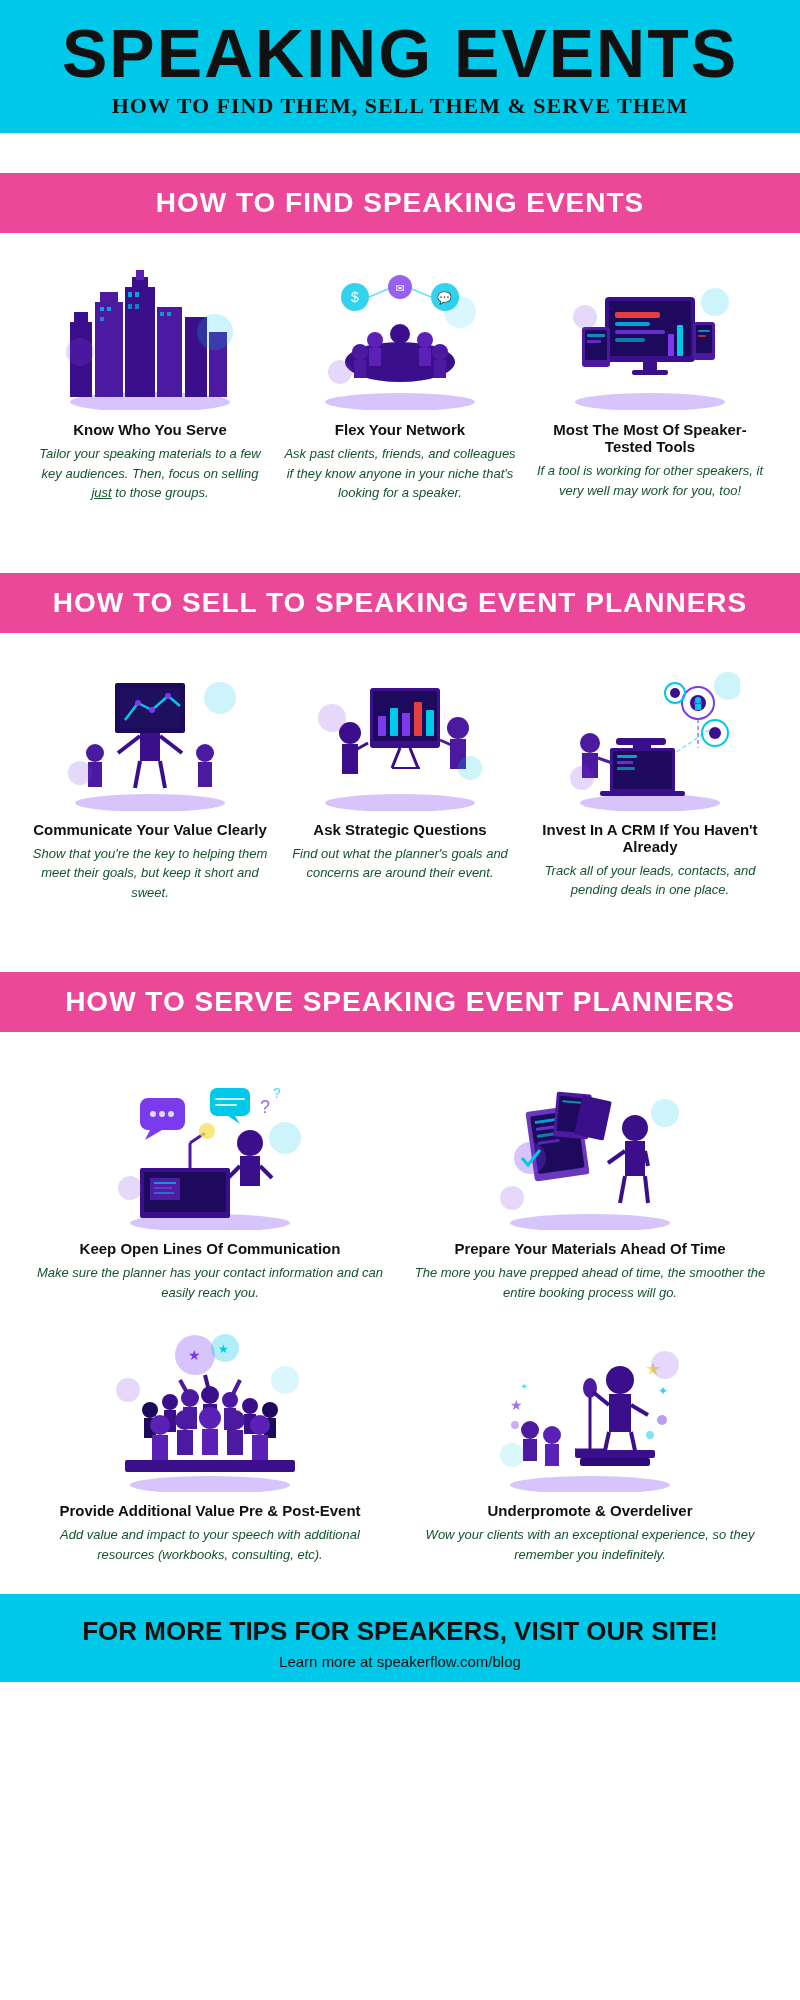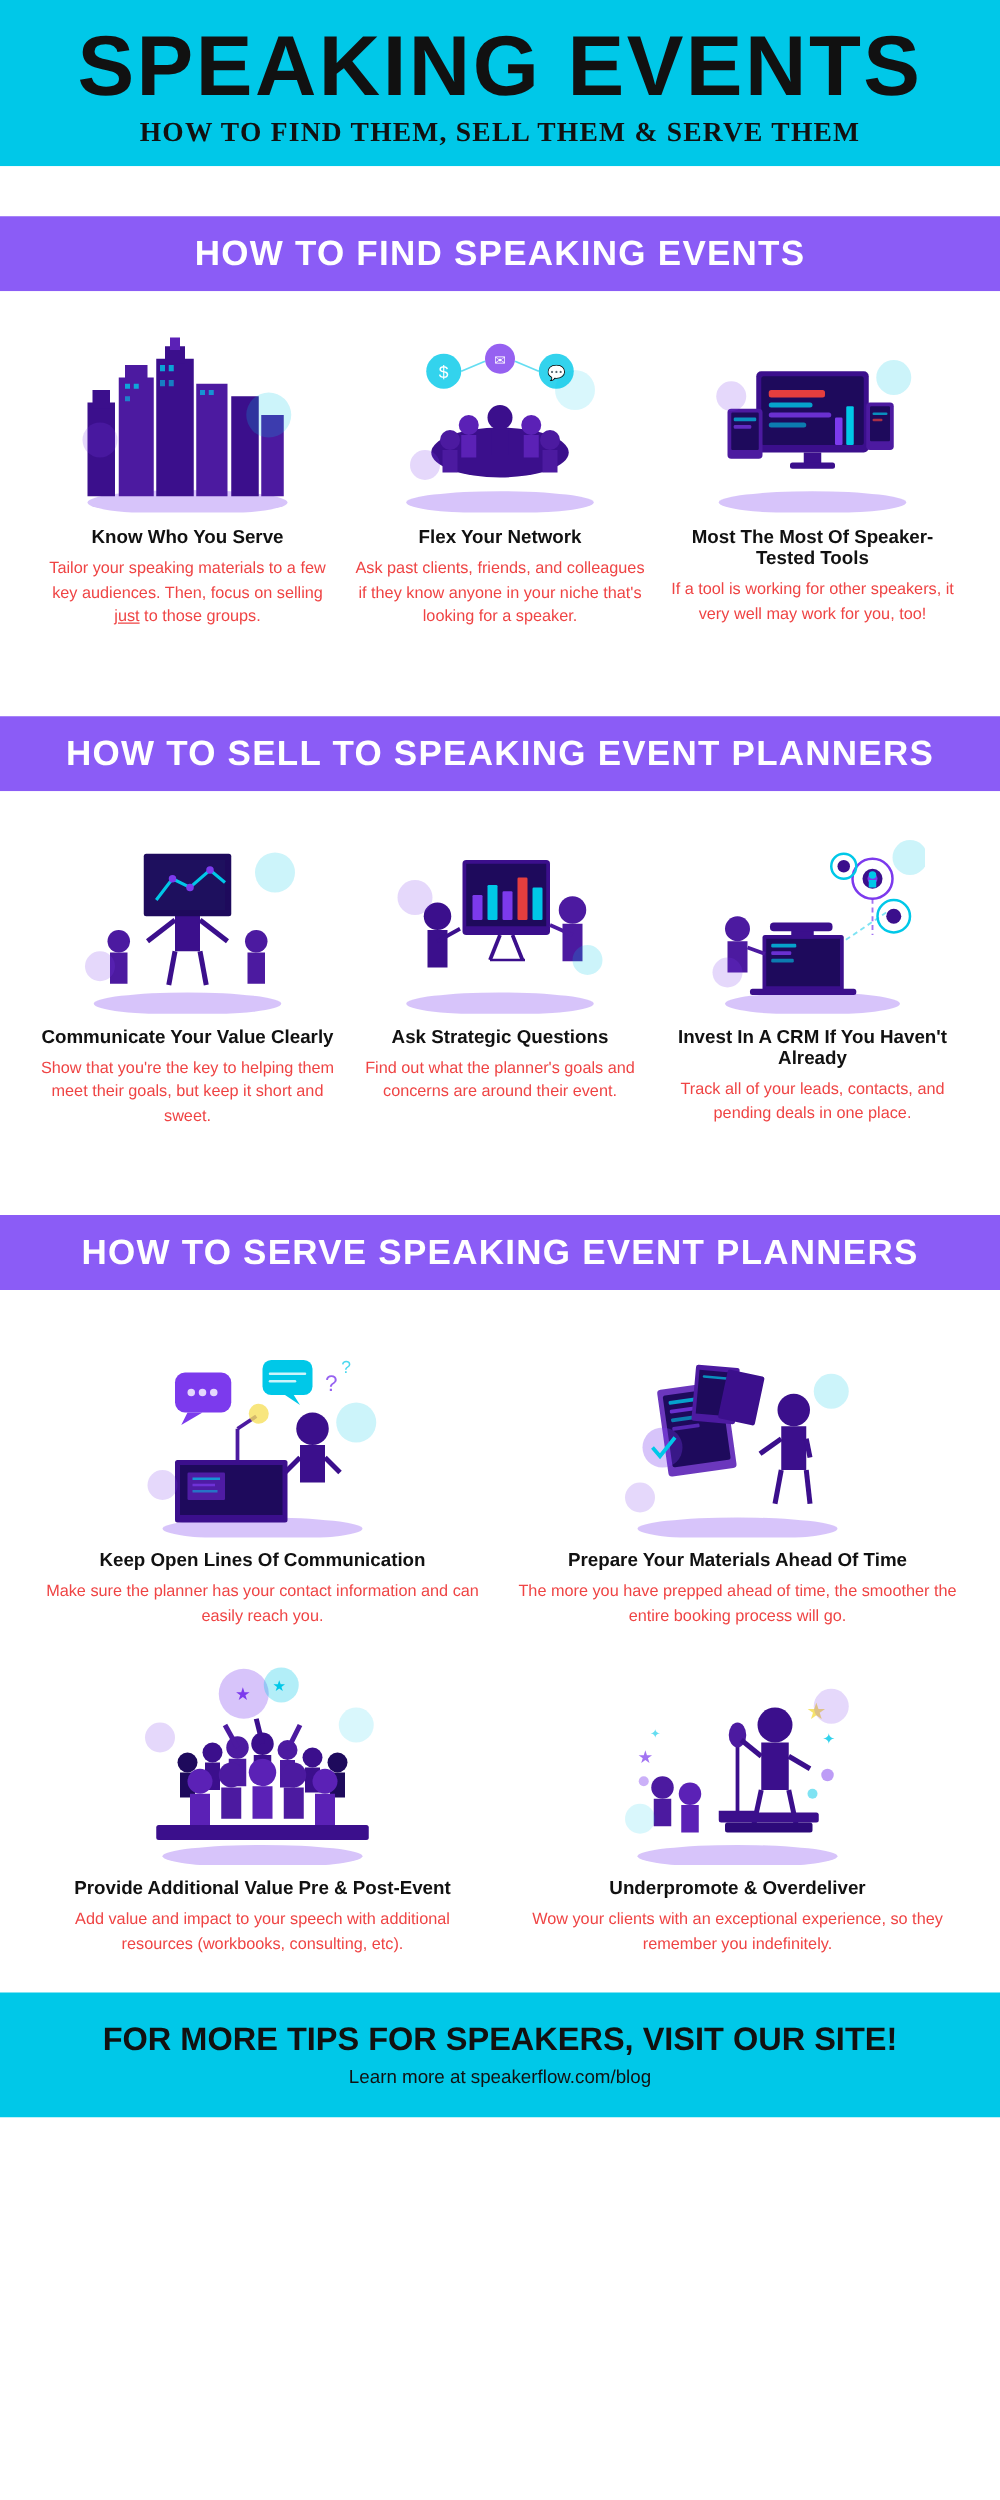--- a/index.html
+++ b/index.html
@@ -28,21 +28,21 @@
       font-weight: 700;
       color: #111;
       letter-spacing: 1px;
       margin-top: 4px;
       text-transform: uppercase;
       font-family: Liberation Serif, serif;
     }
 
     
     .section-banner {
-      background: #8b5cf6;
+      background: #ec4899;
       padding: 14px 20px;
       text-align: center;
       margin-top: 20px;
     }
     .section-banner h2 {
       font-size: 28px;
       font-weight: 900;
       color: #fff;
       text-transform: uppercase;
       letter-spacing: 1px;
@@ -77,23 +77,24 @@
     }
     .col-title {
       font-size: 15px;
       font-weight: 900;
       color: #111;
       text-align: center;
       margin-bottom: 6px;
     }
     .col-desc {
       font-size: 13px;
-      color: #ef4444;
+      color: #14532d;
       text-align: center;
       line-height: 1.5;
+      font-style: italic;
     }
     .col-desc u {
       text-decoration: underline;
     }
 
     
     .two-col {
       display: flex;
       justify-content: space-between;
       gap: 20px;
@@ -101,21 +102,21 @@
     .two-col .col {
       flex: 1;
     }
     .two-col .col-img {
       height: 170px;
     }
 
     
     .footer {
       background: #00c8e8;
-      padding: 22px 20px 16px;
+      padding: 22px 20px 4px;
       text-align: center;
     }
     .footer-cta {
       font-size: 26px;
       font-weight: 900;
       color: #111;
       text-transform: uppercase;
       margin-bottom: 6px;
     }
     .footer-url {

